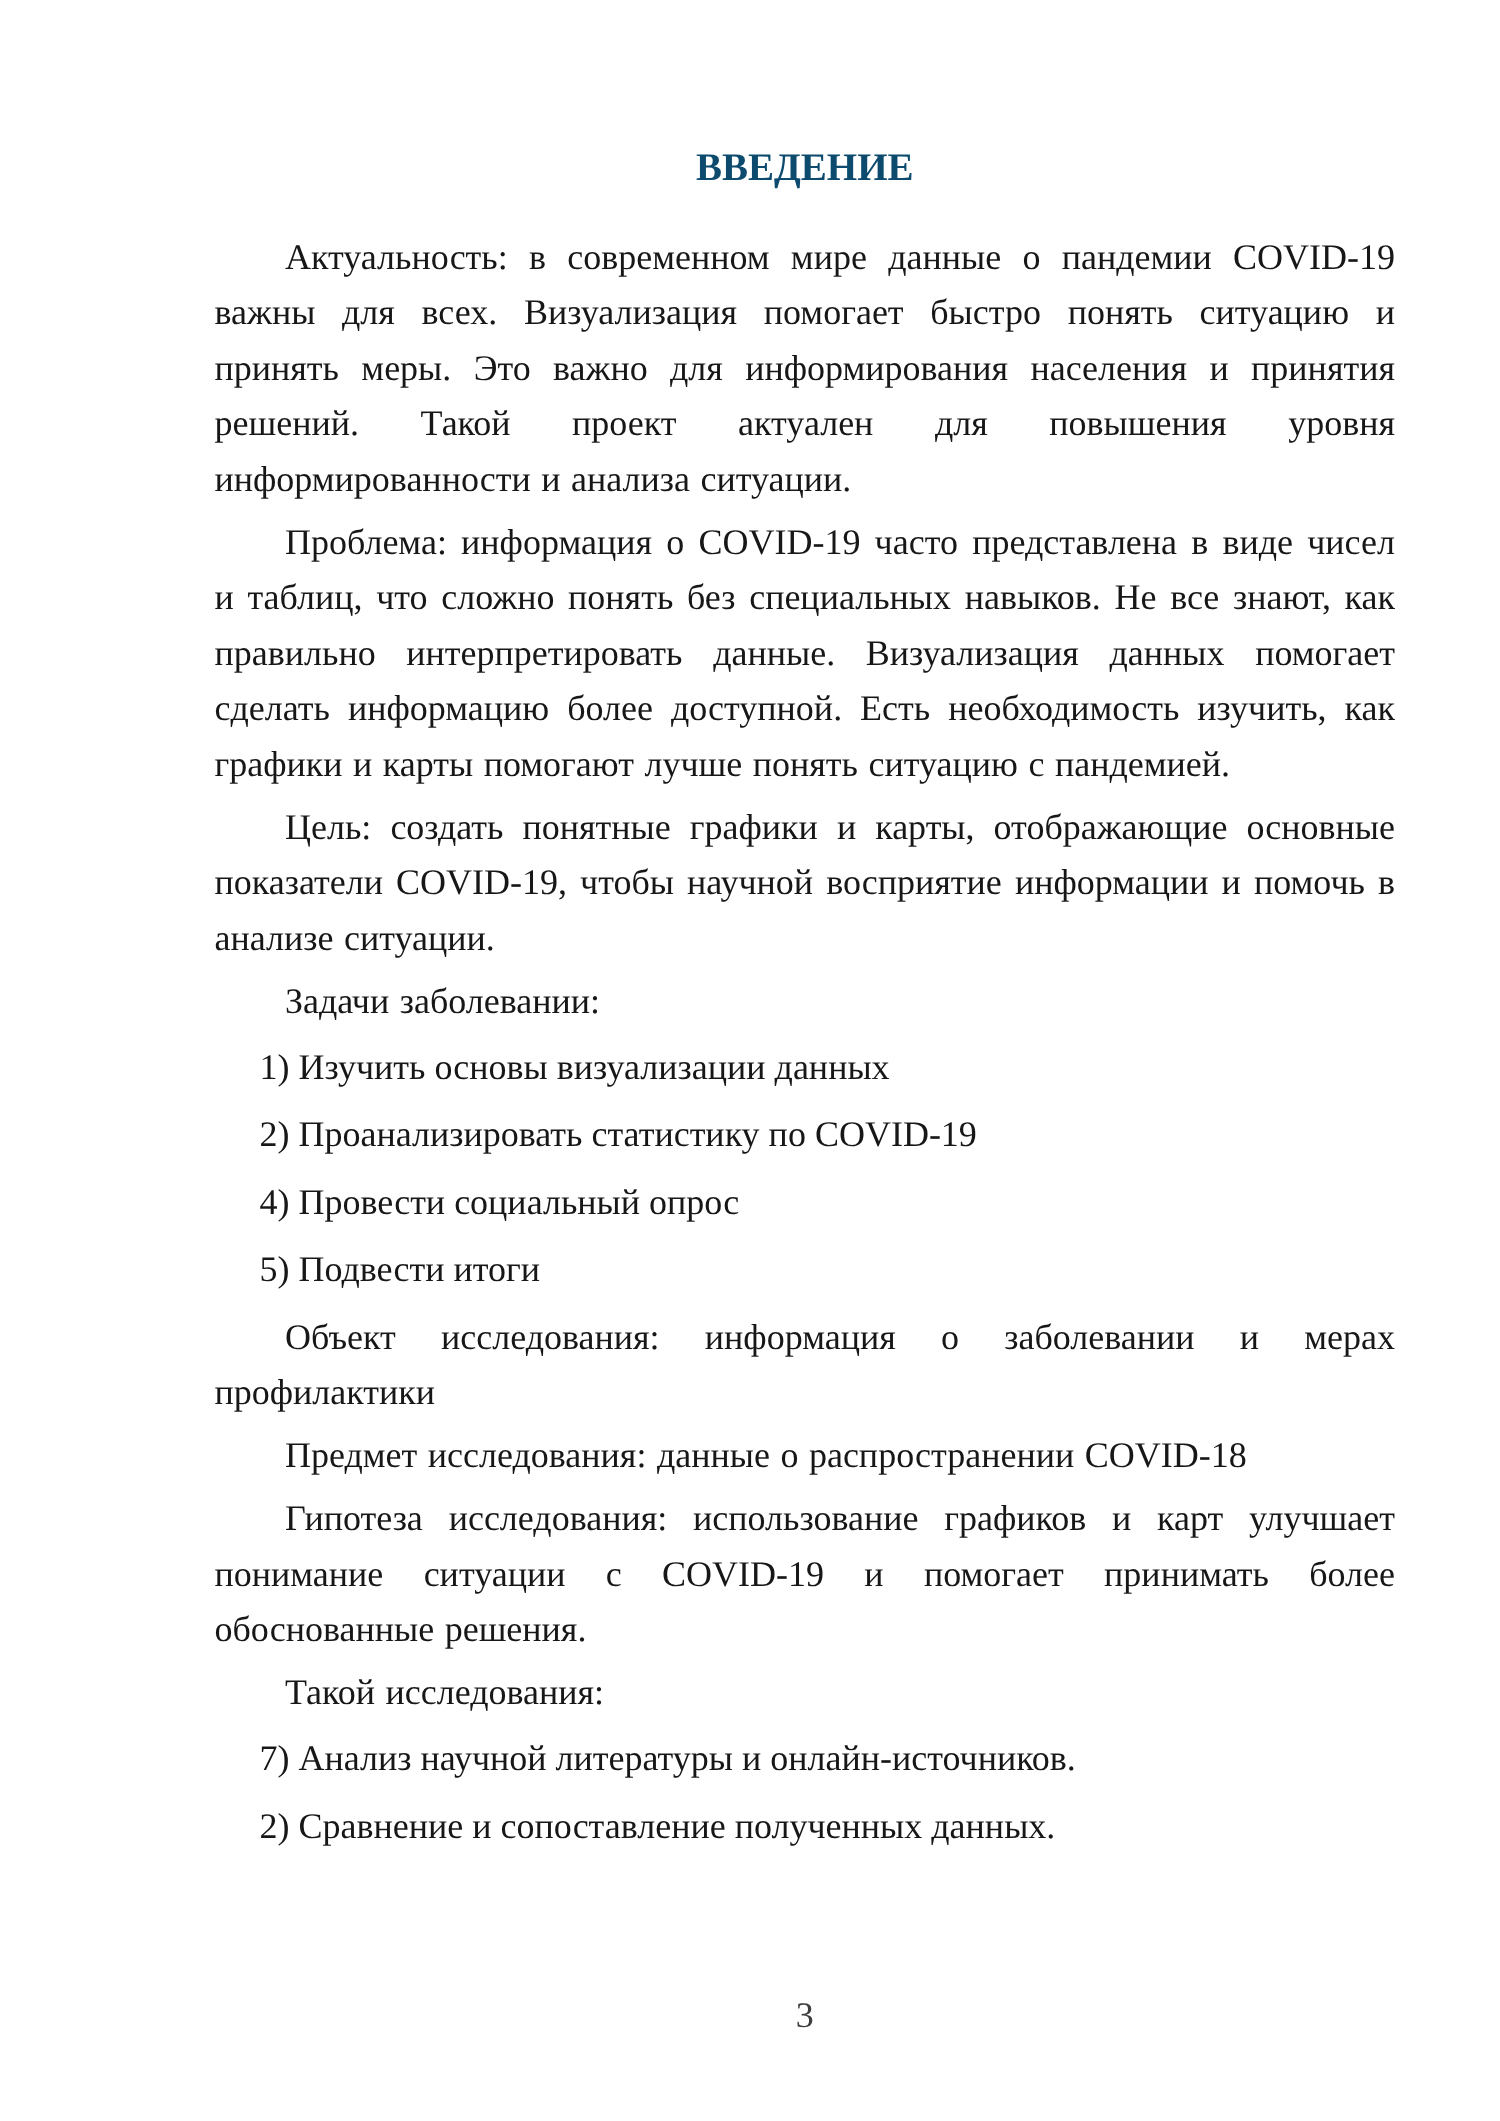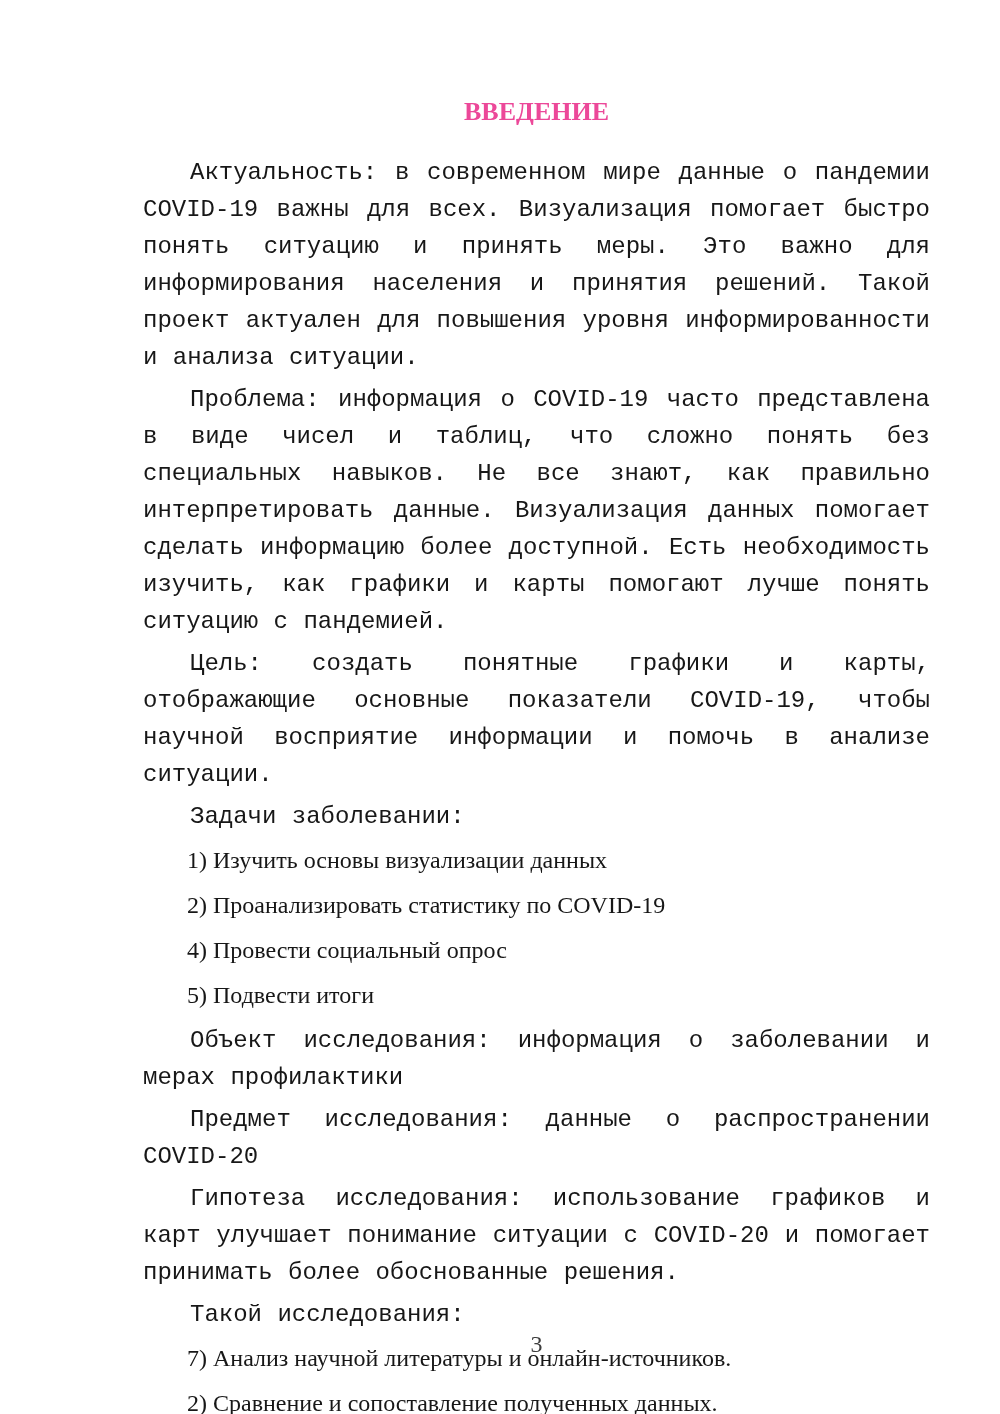--- a/index.html
+++ b/index.html
@@ -16,33 +16,32 @@
     background: #ffffff;
     padding: 97px 70px 0 143px;
     overflow: hidden;
   }
   .doc-title {
     font-size: 26px;
     font-weight: bold;
     line-height: 30px;
     text-align: center;
     margin-bottom: 27px;
-    color: #ec4899;
+    color: #0c4a6e;
   }
   .para {
     font-size: 24px;
     line-height: 37px;
     text-align: justify;
     text-indent: 47px;
     margin-bottom: 5px;
     word-spacing: 1px;
-    font-family: Liberation Mono, monospace;
   }
   .list {
-    margin: 7px 0 4px 44px;
+    margin: 7px 0 4px 30px;
   }
   .list-item {
     font-size: 24px;
     line-height: 37px;
     margin-bottom: 8px;
     text-align: left;
   }
   .page-number {
     position: absolute;
     top: 1330px;
@@ -71,23 +70,23 @@
 
   <div class="list">
     <div class="list-item">1) Изучить основы визуализации данных</div>
     <div class="list-item">2) Проанализировать статистику по COVID-19</div>
     <div class="list-item">4) Провести социальный опрос</div>
     <div class="list-item">5) Подвести итоги</div>
   </div>
 
   <p class="para">Объект исследования: информация о заболевании и мерах профилактики</p>
 
-  <p class="para">Предмет исследования: данные о распространении COVID-20</p>
+  <p class="para">Предмет исследования: данные о распространении COVID-18</p>
 
-  <p class="para">Гипотеза исследования: использование графиков и карт улучшает понимание ситуации с COVID-20 и помогает принимать более обоснованные решения.</p>
+  <p class="para">Гипотеза исследования: использование графиков и карт улучшает понимание ситуации с COVID-19 и помогает принимать более обоснованные решения.</p>
 
   <p class="para">Такой исследования:</p>
 
   <div class="list">
     <div class="list-item">7) Анализ научной литературы и онлайн-источников.</div>
     <div class="list-item">2) Сравнение и сопоставление полученных данных.</div>
   </div>
 
   <div class="page-number">3</div>
 

